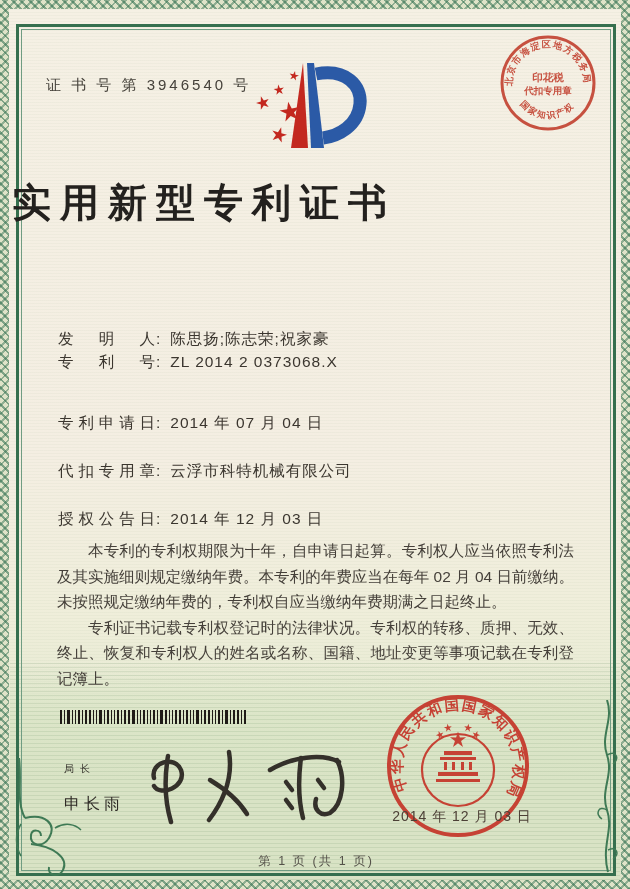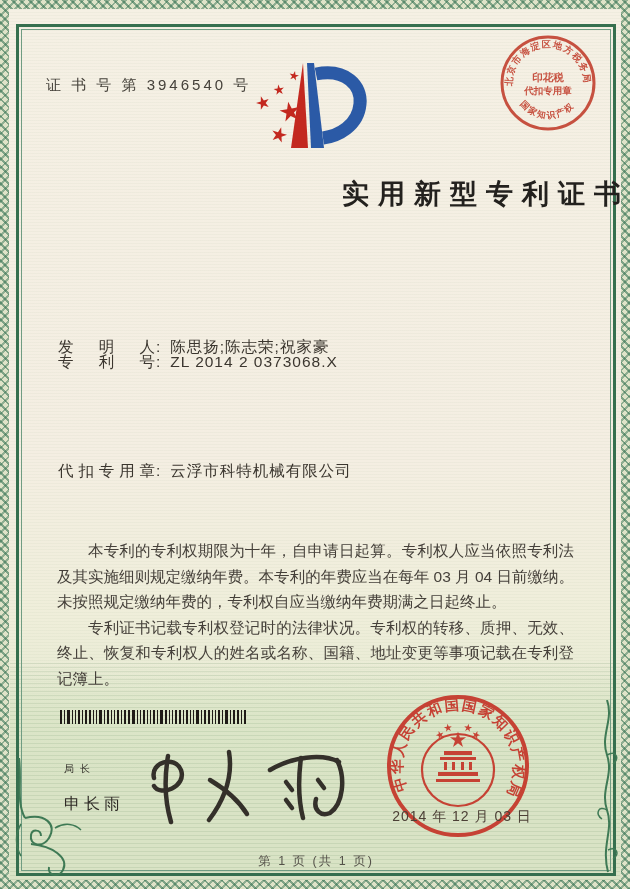--- a/index.html
+++ b/index.html
@@ -15,21 +15,21 @@
   .paper::after{content:"";position:absolute;inset:0;pointer-events:none;background:
       repeating-linear-gradient(0deg, rgba(120,150,110,.05) 0 1px, transparent 1px 3px);}
   .green-zone{position:absolute;left:10px;right:10px;top:662px;bottom:9px;background:
       repeating-linear-gradient(0deg, rgba(100,140,95,.15) 0 1px, transparent 1px 4px),
       linear-gradient(180deg, rgba(219,229,199,0) 0, rgba(219,229,199,.9) 55px, #d9e3c5 120px);}
   .frame{position:absolute;left:16px;top:24px;right:14px;bottom:13px;
       border:3px solid #356f4e;z-index:3;pointer-events:none;}
   .frame::after{content:"";position:absolute;inset:2px;border:1px solid #6f9c82;}
   .abs{position:absolute;z-index:5;}
   .cert-no{left:46px;top:76px;font-size:15px;letter-spacing:3px;color:#45413a;}
-  .title{left:12px;right:0;top:176px;text-align:right;font-size:27px;font-weight:700;
+  .title{left:12px;right:0;top:176px;text-align:left;font-size:39px;font-weight:700;
       letter-spacing:9px;color:#23211e;}
   .row{left:58px;font-size:15.5px;color:#3b362f;letter-spacing:1px;white-space:nowrap;}
   .row .lab{display:inline-block;width:98px;text-align:justify;text-align-last:justify;}
   .row .colon{display:inline-block;margin-right:9px;}
   .paras{left:57px;width:517px;top:538px;font-size:15.5px;line-height:25.5px;
       text-align:justify;color:#45403a;}
   .paras p{margin:0;text-indent:2em;}
   .barcode{left:60px;top:710px;height:14px;display:flex;align-items:stretch;}
   .barcode i{display:block;background:#1f1b17;margin-right:2px;}
   .role{left:64px;top:762px;font-size:10px;letter-spacing:6px;color:#2f2b26;}
@@ -83,32 +83,38 @@
       <use href="#star-shape" transform="translate(44,16) scale(.5) rotate(12)"></use>
       <use href="#star-shape" transform="translate(29,30) scale(.55) rotate(-8)"></use>
       <use href="#star-shape" transform="translate(13,43) scale(.7) rotate(-18)"></use>
       <use href="#star-shape" transform="translate(40,52) scale(1.05) rotate(-10)"></use>
       <use href="#star-shape" transform="translate(29,75) scale(.8) rotate(16)"></use>
     </g>
   </svg>
 
   <div class="abs title">实用新型专利证书</div>
 
-  <div class="abs row" style="top:337px">
+  <div class="abs row" style="top:329px">
     <span class="lab">发明人</span><span class="colon">:</span><span>陈思扬;陈志荣;祝家豪</span>
   </div>
   <div class="abs row" style="top:352px">
     <span class="lab">专利号</span><span class="colon">:</span><span>ZL 2014 2 0373068.X</span>
   </div>
+  <div class="abs row" style="top:413px">
+    <span class="lab">专利申请日</span><span class="colon">:</span><span>2014 年 07 月 04 日</span>
+  </div>
   <div class="abs row" style="top:461px">
     <span class="lab">代扣专用章</span><span class="colon">:</span><span>云浮市科特机械有限公司</span>
   </div>
+  <div class="abs row" style="top:509px">
+    <span class="lab">授权公告日</span><span class="colon">:</span><span>2014 年 12 月 03 日</span>
+  </div>
 
   <div class="abs paras">
-    <p>本专利的专利权期限为十年，自申请日起算。专利权人应当依照专利法及其实施细则规定缴纳年费。本专利的年费应当在每年 03 月 04 日前缴纳。未按照规定缴纳年费的，专利权自应当缴纳年费期满之日起终止。</p>
+    <p>本专利的专利权期限为十年，自申请日起算。专利权人应当依照专利法及其实施细则规定缴纳年费。本专利的年费应当在每年 02 月 04 日前缴纳。未按照规定缴纳年费的，专利权自应当缴纳年费期满之日起终止。</p>
     <p>专利证书记载专利权登记时的法律状况。专利权的转移、质押、无效、终止、恢复和专利权人的姓名或名称、国籍、地址变更等事项记载在专利登记簿上。</p>
   </div>
 
   <div class="abs barcode">
       <i style="width: 2px;"></i>
       <i style="width: 1px;"></i>
       <i style="width: 3px;"></i>
       <i style="width: 1px;"></i>
       <i style="width: 1px;"></i>
       <i style="width: 2px;"></i>

